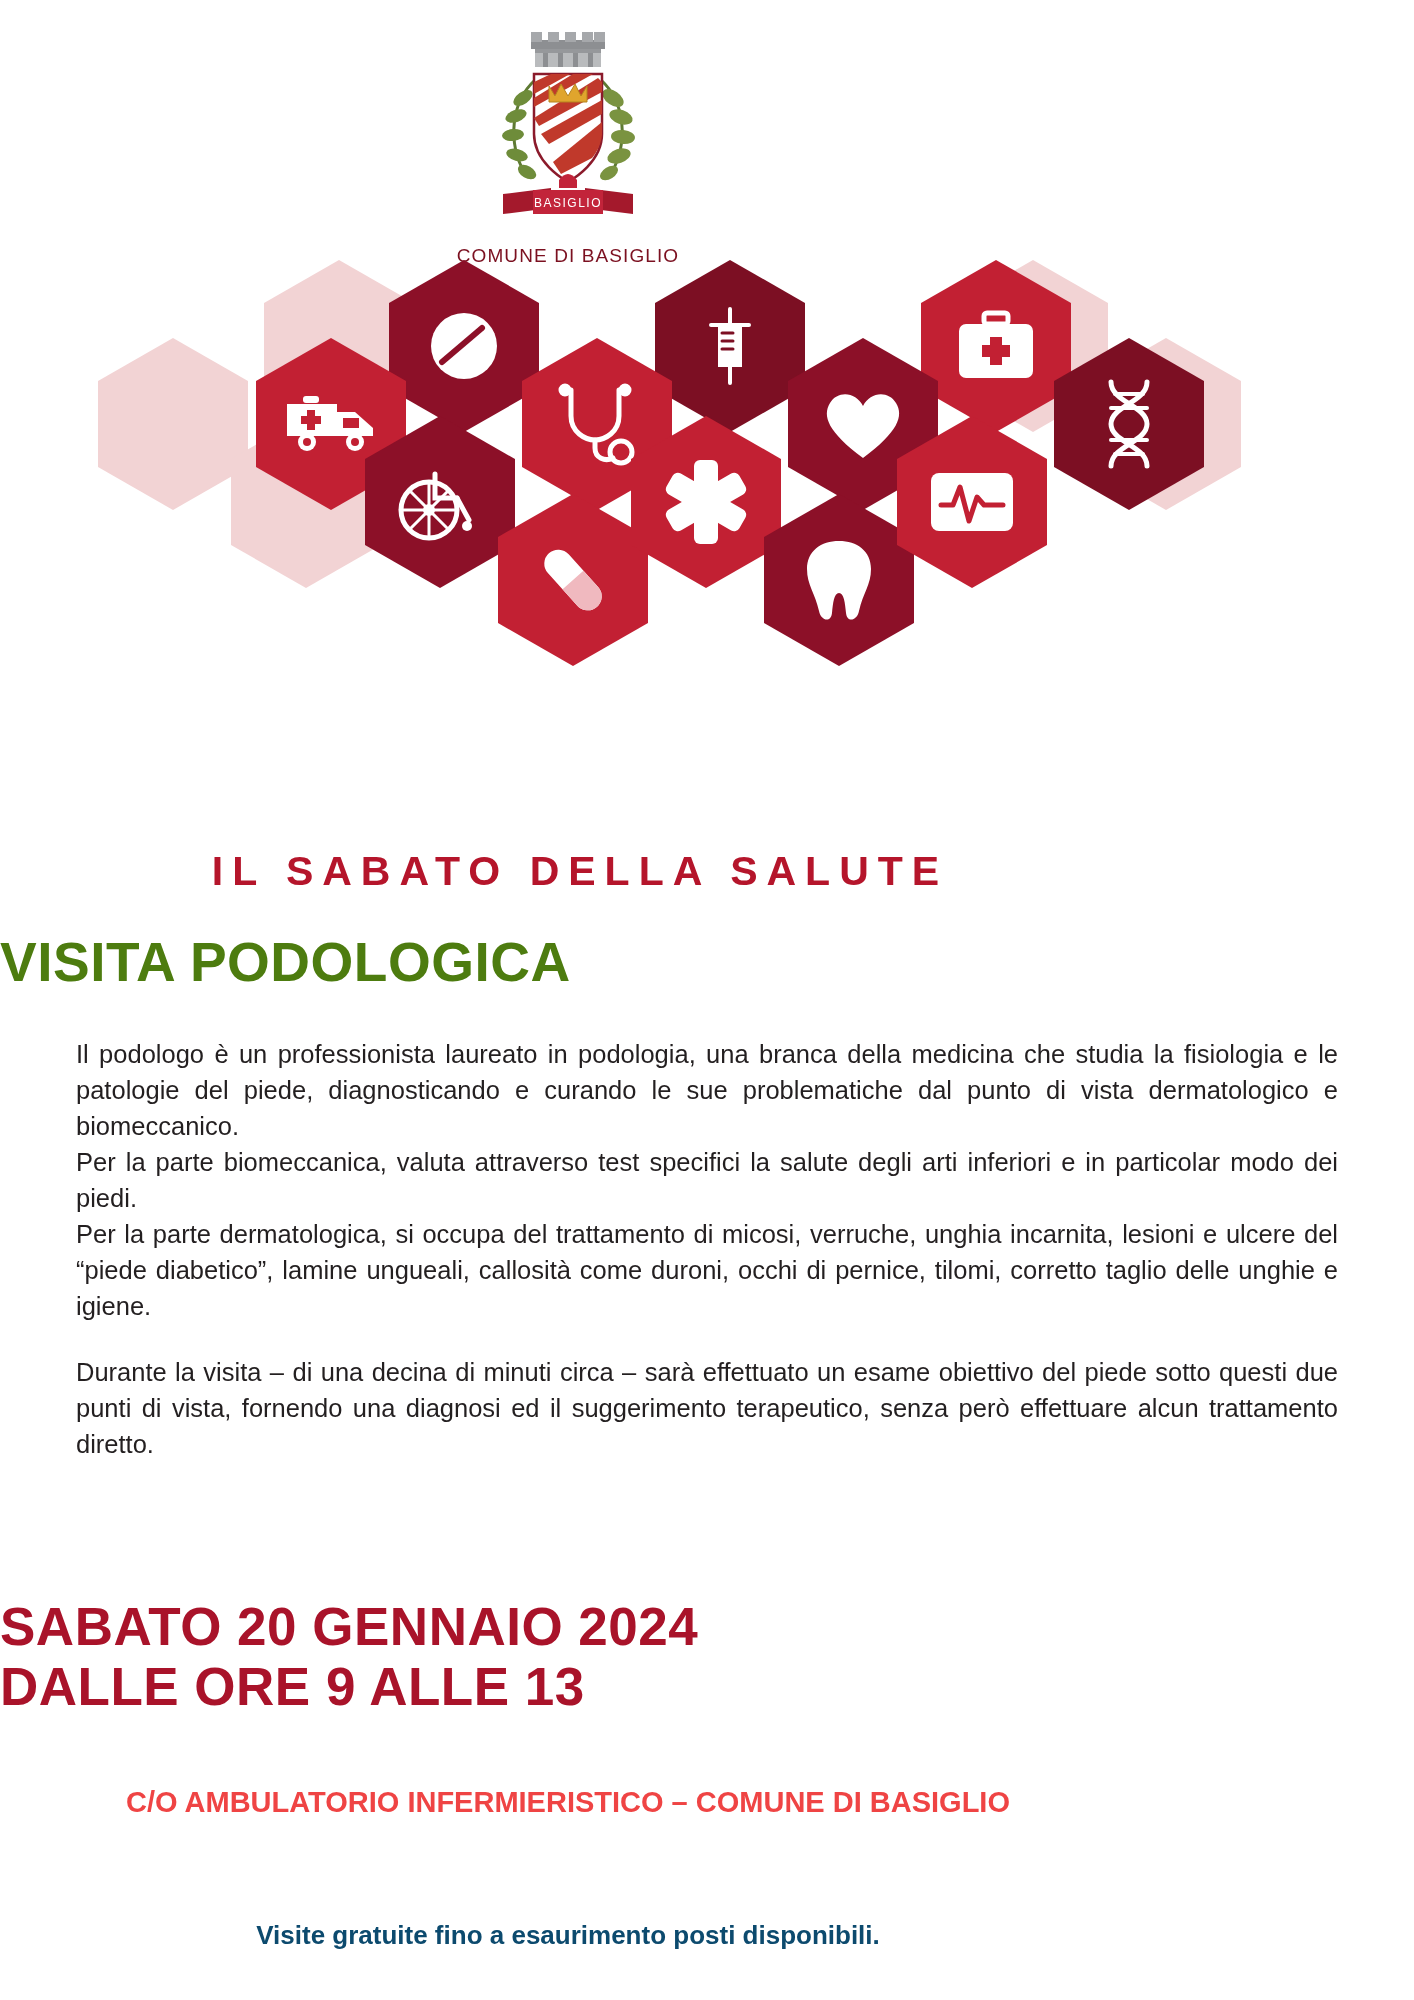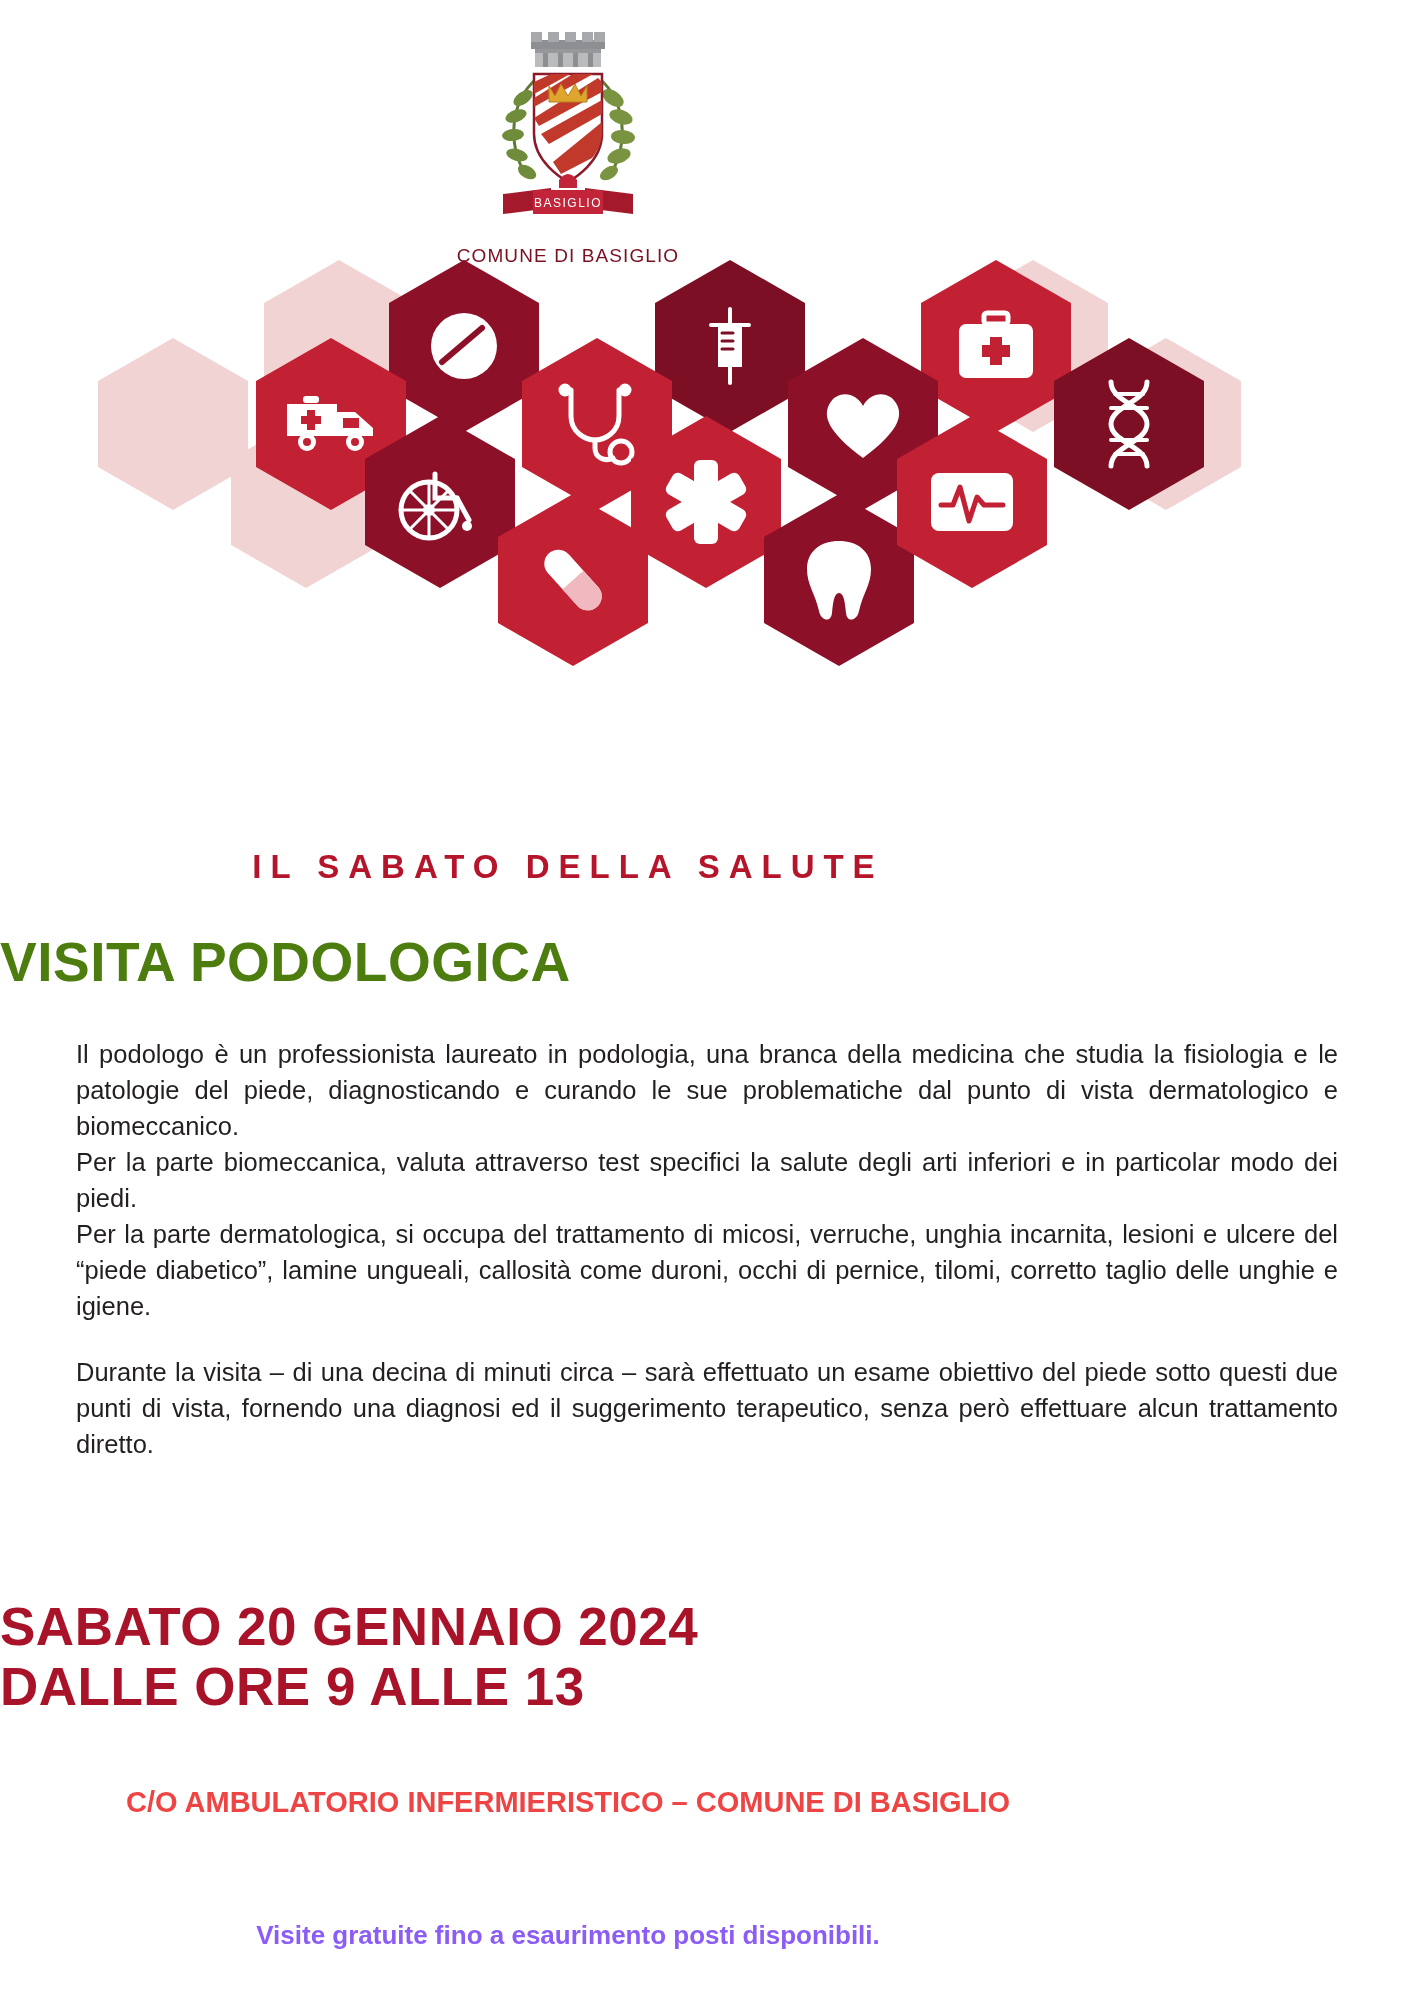--- a/index.html
+++ b/index.html
@@ -62,24 +62,25 @@
   }
   .hex svg { display:block; }
 
   
   .kicker {
     position: absolute;
     top: 848px;
     left: 0;
     width: 100%;
     text-align: center;
-    font-size: 33px;
+    font-size: 41px;
     font-weight: bold;
     letter-spacing: 9px;
     color: #b5152b;
+    padding-left: 12px;
   }
   .title {
     position: absolute;
     top: 930px;
     left: 0;
     width: 100%;
     text-align: left;
     font-size: 55px;
     font-weight: bold;
     letter-spacing: 0.5px;
@@ -128,21 +129,21 @@
 
   
   .footer-note {
     position: absolute;
     top: 1920px;
     left: 0;
     width: 100%;
     text-align: center;
     font-size: 26px;
     font-weight: bold;
-    color: #8b5cf6;
+    color: #0c4a6e;
   }
 </style>
 </head>
 <body>
 
 <div class="page">
 
   <div class="crest-wrap">
     <svg class="crest-svg" width="190" height="205" viewBox="0 0 190 205">
 

